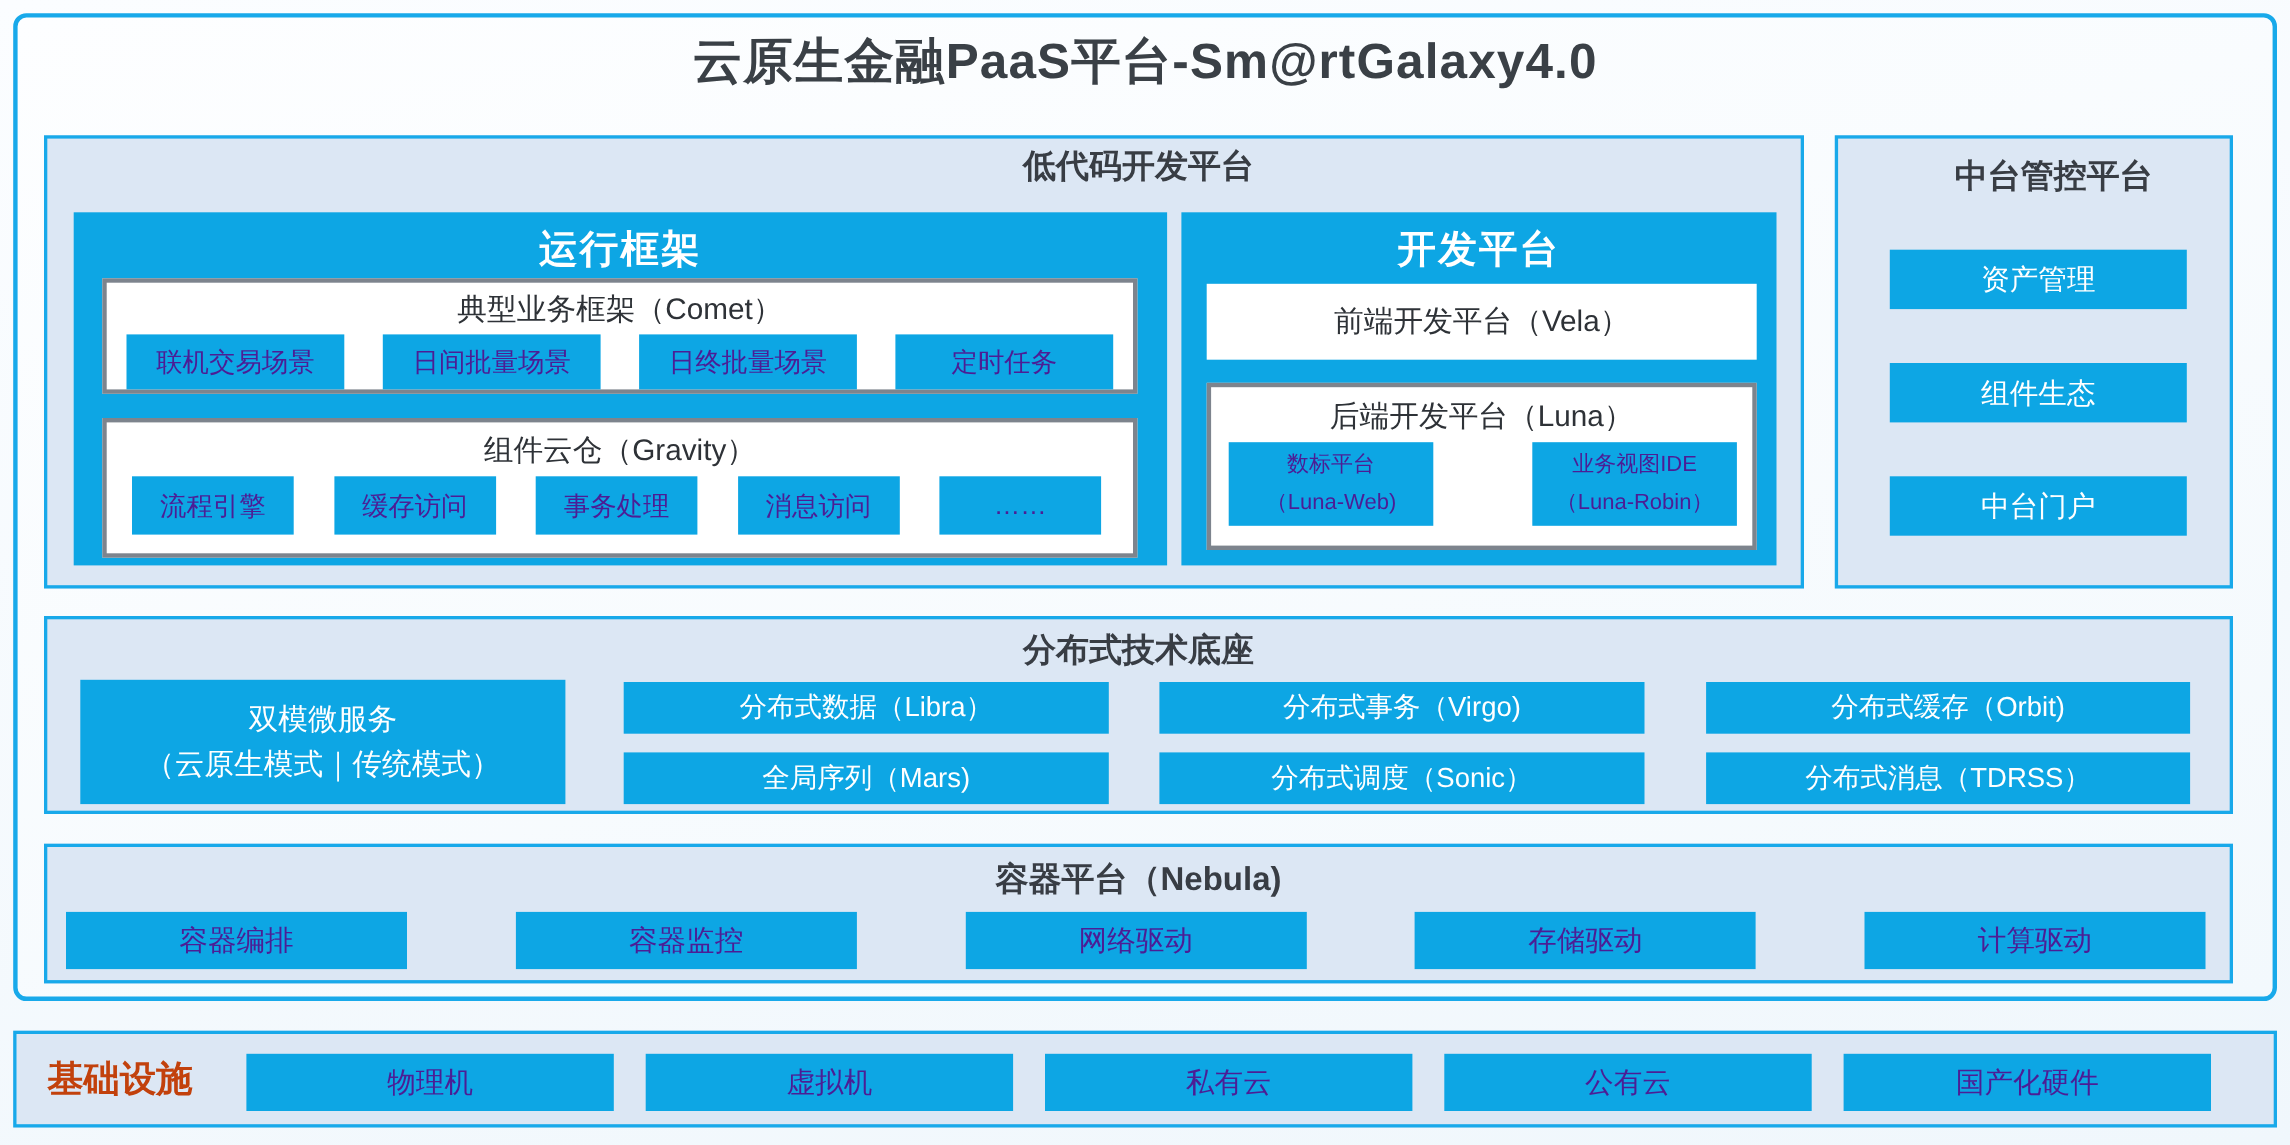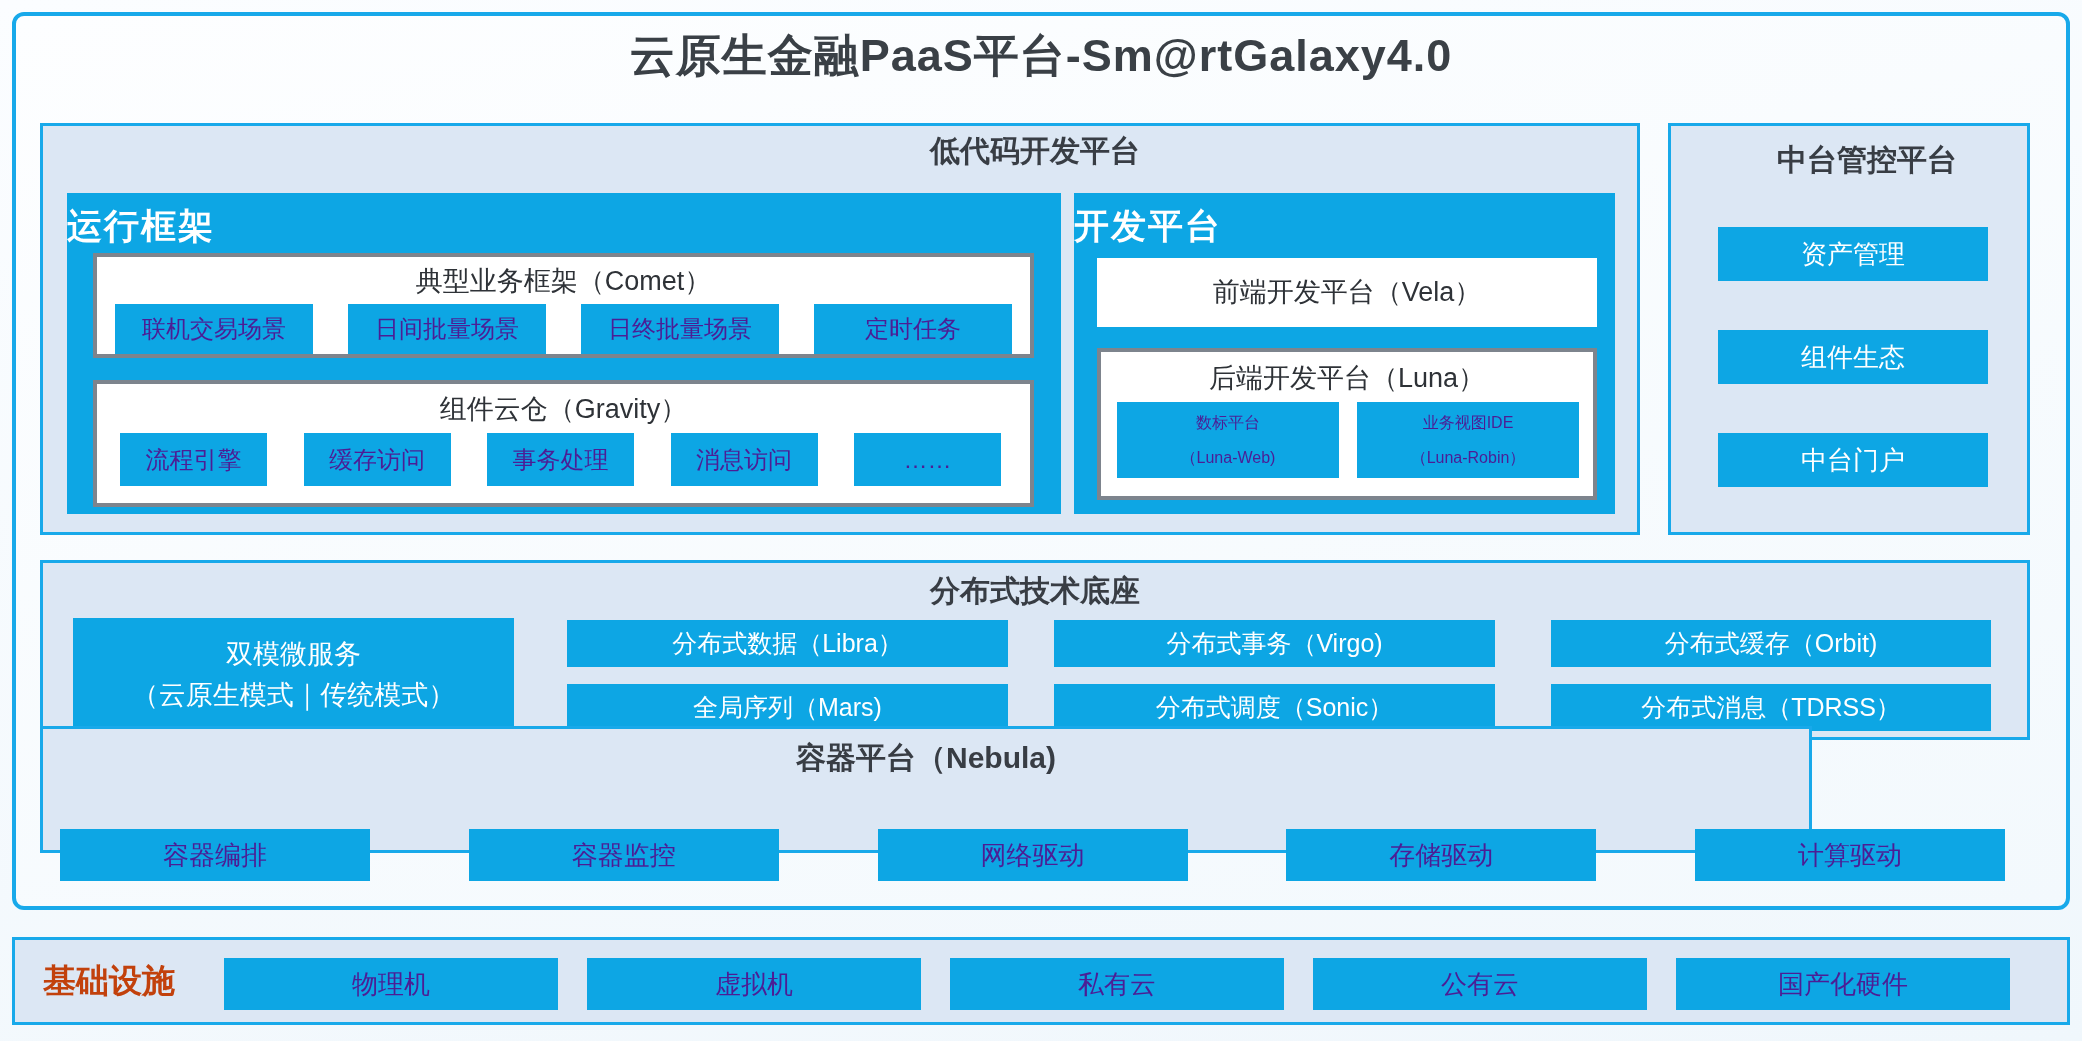--- a/index.html
+++ b/index.html
@@ -27,21 +27,21 @@
     font-size:30px; font-weight:bold; color:#383d44; text-align:center;
   }
   .overlay-label {
     position:absolute; left:40px; width:1990px; top:131px;
     pointer-events:none;
   }
   .panel {
     position:absolute; background:#0da6e4;
   }
   .panel-title {
-    padding-top:10px; 
+    padding-top:10px; text-align:center;
     font-size:35px; font-weight:bold; color:#ffffff; letter-spacing:2px;
   }
   .whitebox {
     position:absolute; background:#ffffff;
   }
   .graybox { border:4px solid #7d848d; }
   .wb-title {
     text-align:center; font-size:27px; color:#2e3237; font-weight:500;
   }
   .chip {
@@ -60,21 +60,21 @@
   }
   .dist-chip {
     position:absolute; background:#0da6e4; color:#fff; text-align:center;
     font-size:25px; line-height:47px; height:47px;
   }
   .mid-chip {
     position:absolute; left:47px; width:270px; height:54px;
     background:#0da6e4; color:#fff; font-size:26px;
     display:flex; align-items:center; justify-content:center;
   }
-  .luna-chip { width:222px; height:76px; font-size:16px; line-height:35px; }
+  .luna-chip { width:186px; height:76px; font-size:20px; line-height:35px; }
   .infra-label {
     position:absolute; left:28px; top:0; height:82px; line-height:82px;
     font-size:33px; font-weight:bold; color:#c2410c;
   }
 </style>
 </head>
 <body>
 
 <div class="page">
 
@@ -146,21 +146,21 @@
     <span>双模微服务</span>
     <span>（云原生模式｜传统模式）</span>
   </div>
   <div class="dist-chip" style="left:567px;top:620px;width:441px;">分布式数据（Libra）</div>
   <div class="dist-chip" style="left:567px;top:684px;width:441px;">全局序列（Mars)</div>
   <div class="dist-chip" style="left:1054px;top:620px;width:441px;">分布式事务（Virgo)</div>
   <div class="dist-chip" style="left:1054px;top:684px;width:441px;">分布式调度（Sonic）</div>
   <div class="dist-chip" style="left:1551px;top:620px;width:440px;">分布式缓存（Orbit)</div>
   <div class="dist-chip" style="left:1551px;top:684px;width:440px;">分布式消息（TDRSS）</div>
 
-  <div class="sec" style="left:40px;top:726px;width:1772px;height:127px;">
+  <div class="sec" style="left:40px;top:767px;width:1990px;height:127px;">
     <div class="sec-label" style="margin-top:9px;">容器平台（Nebula)</div>
   </div>
   <div class="chiprow" style="left:60px;top:829px;width:1945px;">
     <div class="chip chip-md" style="width:310px;height:52px;">容器编排</div>
     <div class="chip chip-md" style="width:310px;height:52px;">容器监控</div>
     <div class="chip chip-md" style="width:310px;height:52px;">网络驱动</div>
     <div class="chip chip-md" style="width:310px;height:52px;">存储驱动</div>
     <div class="chip chip-md" style="width:310px;height:52px;">计算驱动</div>
   </div>
 

